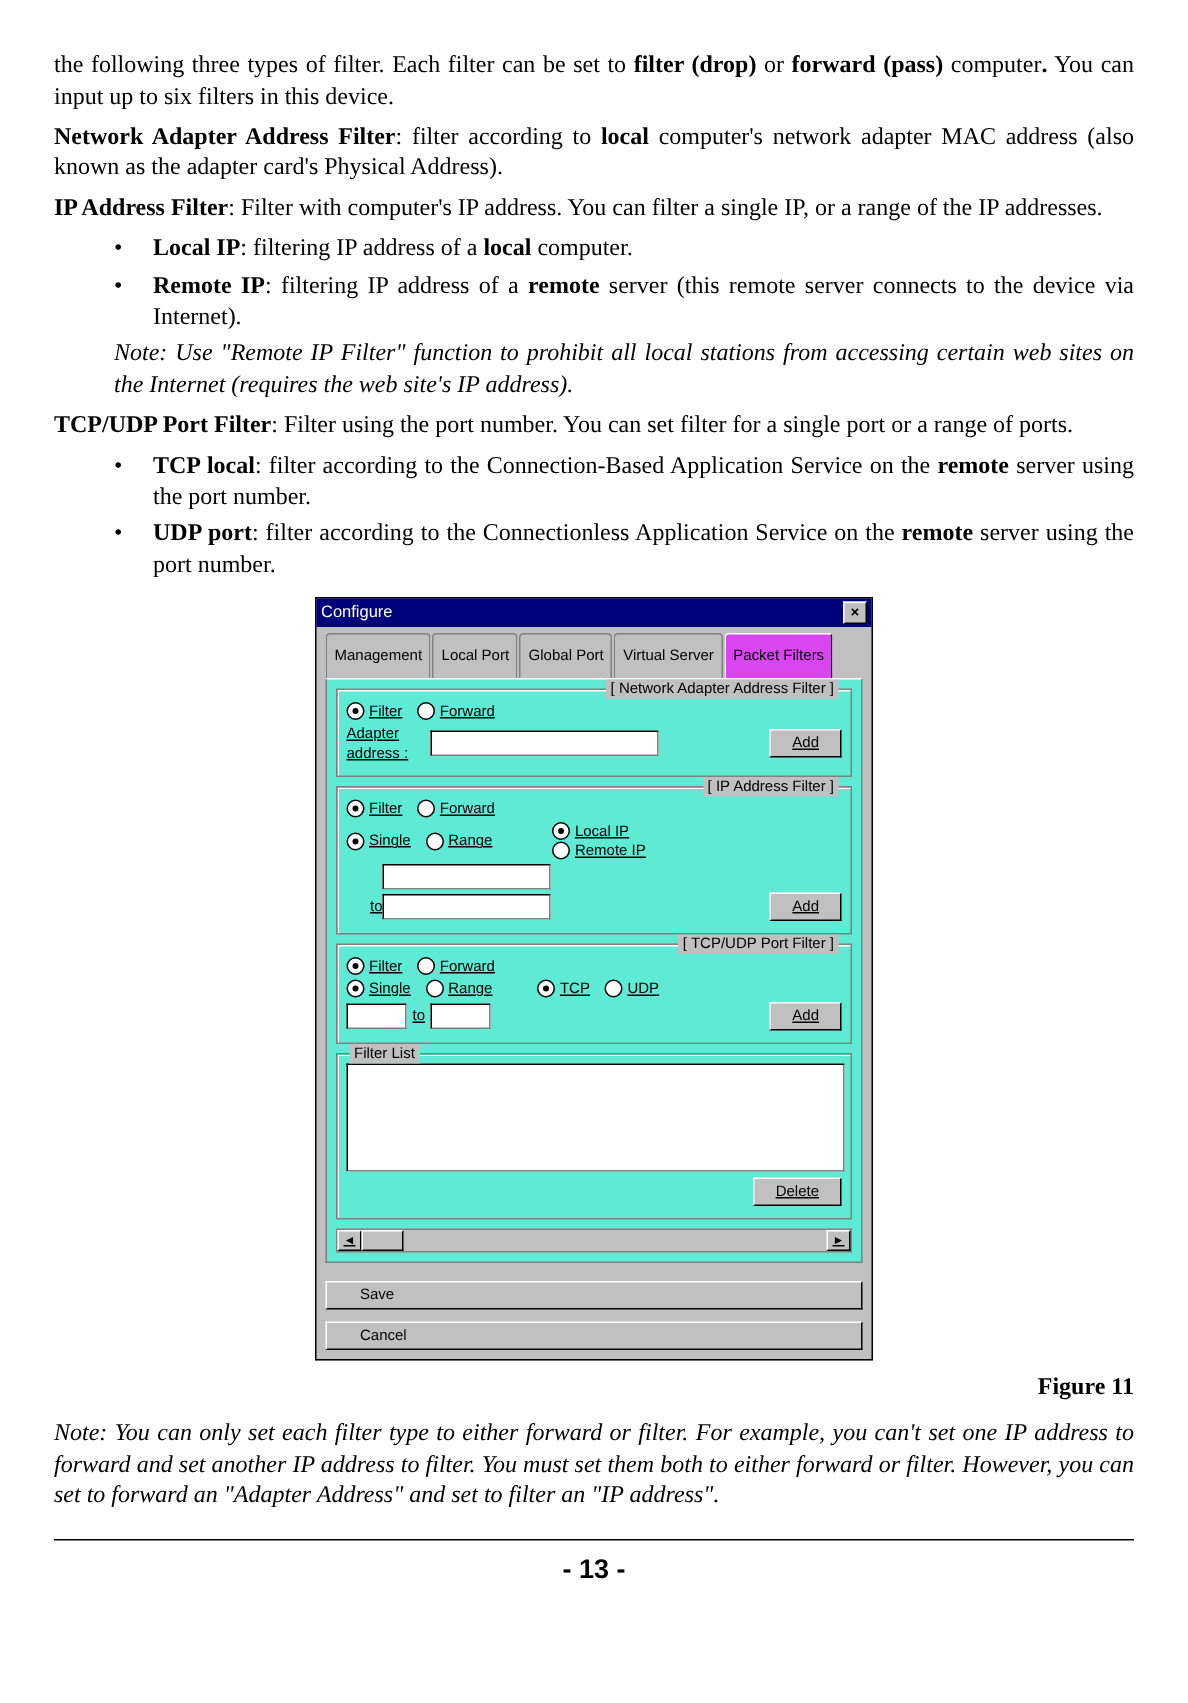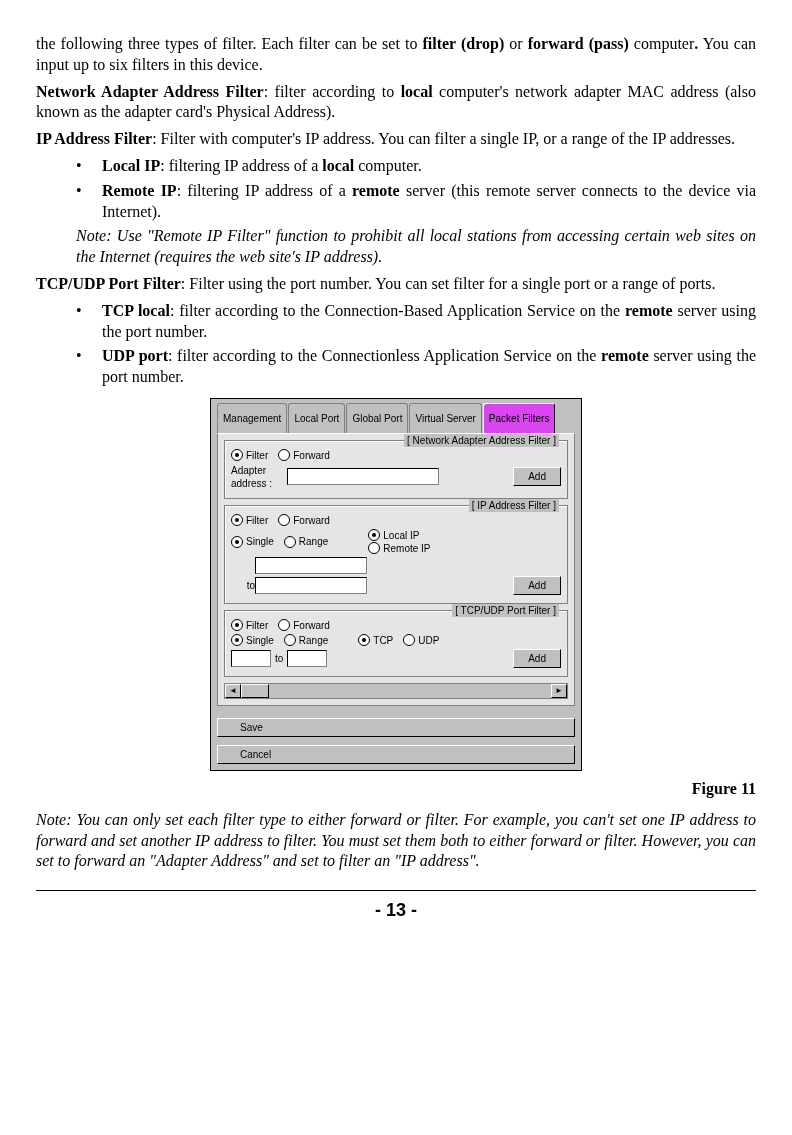--- a/index.html
+++ b/index.html
@@ -58,21 +58,22 @@
   margin-right: 1px;
   font-size: 10px;
   border-radius: 3px 3px 0 0;
 }
 .tab.active { background: #d946ef; border-color:#fff #000 #c0c0c0 #fff; position:relative; z-index:2;}
 .tab-body {
   border: 1px solid #808080;
   border-top-color:#fff;
   margin: 0 6px 6px 6px;
   padding: 6px;
-  background: #e5e5e5;
+  background: #5eead4;
+  text-decoration: underline;
 }
 .groupbox {
   border: 1px solid #808080;
   box-shadow: inset 1px 1px 0 #fff;
   padding: 6px;
   margin-bottom: 6px;
   position: relative;
 }
 .group-label {
   position:absolute; top:-7px; right:8px;
@@ -153,20 +154,24 @@
     <div class="bullet-text"><b>TCP local</b><span>: filter according to the Connection-Based Application Service on the </span><b>remote</b><span> server using the port number.</span></div>
   </div>
   <div class="bullet-item">
     <div class="bullet-dot">•</div>
     <div class="bullet-text"><b>UDP port</b><span>: filter according to the Connectionless Application Service on the </span><b>remote</b><span> server using the port number.</span></div>
   </div>
 </div>
 
 <div class="figure-wrap">
   <div class="dialog">
+    <div class="titlebar">
+      <span class="t-title">Configure</span>
+      <span class="t-close">×</span>
+    </div>
     <div class="tabs">
       <div class="tab">Management</div>
       <div class="tab">Local Port</div>
       <div class="tab">Global Port</div>
       <div class="tab">Virtual Server</div>
       <div class="tab active">Packet Filters</div>
     </div>
     <div class="tab-body">
 
       <div class="groupbox">
@@ -269,20 +274,27 @@
         </div>
         <div class="row">
           <span class="txt portbox"></span>
           <span class="small-label" style="margin:0 4px">to</span>
           <span class="txt portbox"></span>
           <span class="flex-spacer"></span>
           <span class="btn">Add</span>
         </div>
       </div>
 
+      <div class="groupbox">
+        <span class="group-label" style="left:8px;right:auto">Filter List</span>
+        <div class="listbox"></div>
+        <div class="row" style="justify-content:flex-end;margin-top:4px">
+          <span class="btn">Delete</span>
+        </div>
+      </div>
       <div class="scroll-h">
         <div class="arrow">◄</div>
         <div class="thumb"></div>
         <div style="flex:1"></div>
         <div class="arrow">►</div>
       </div>
     </div>
     <div class="bottom-row">
       <span class="btn wide">Save</span>
       <span class="btn wide">Cancel</span>

